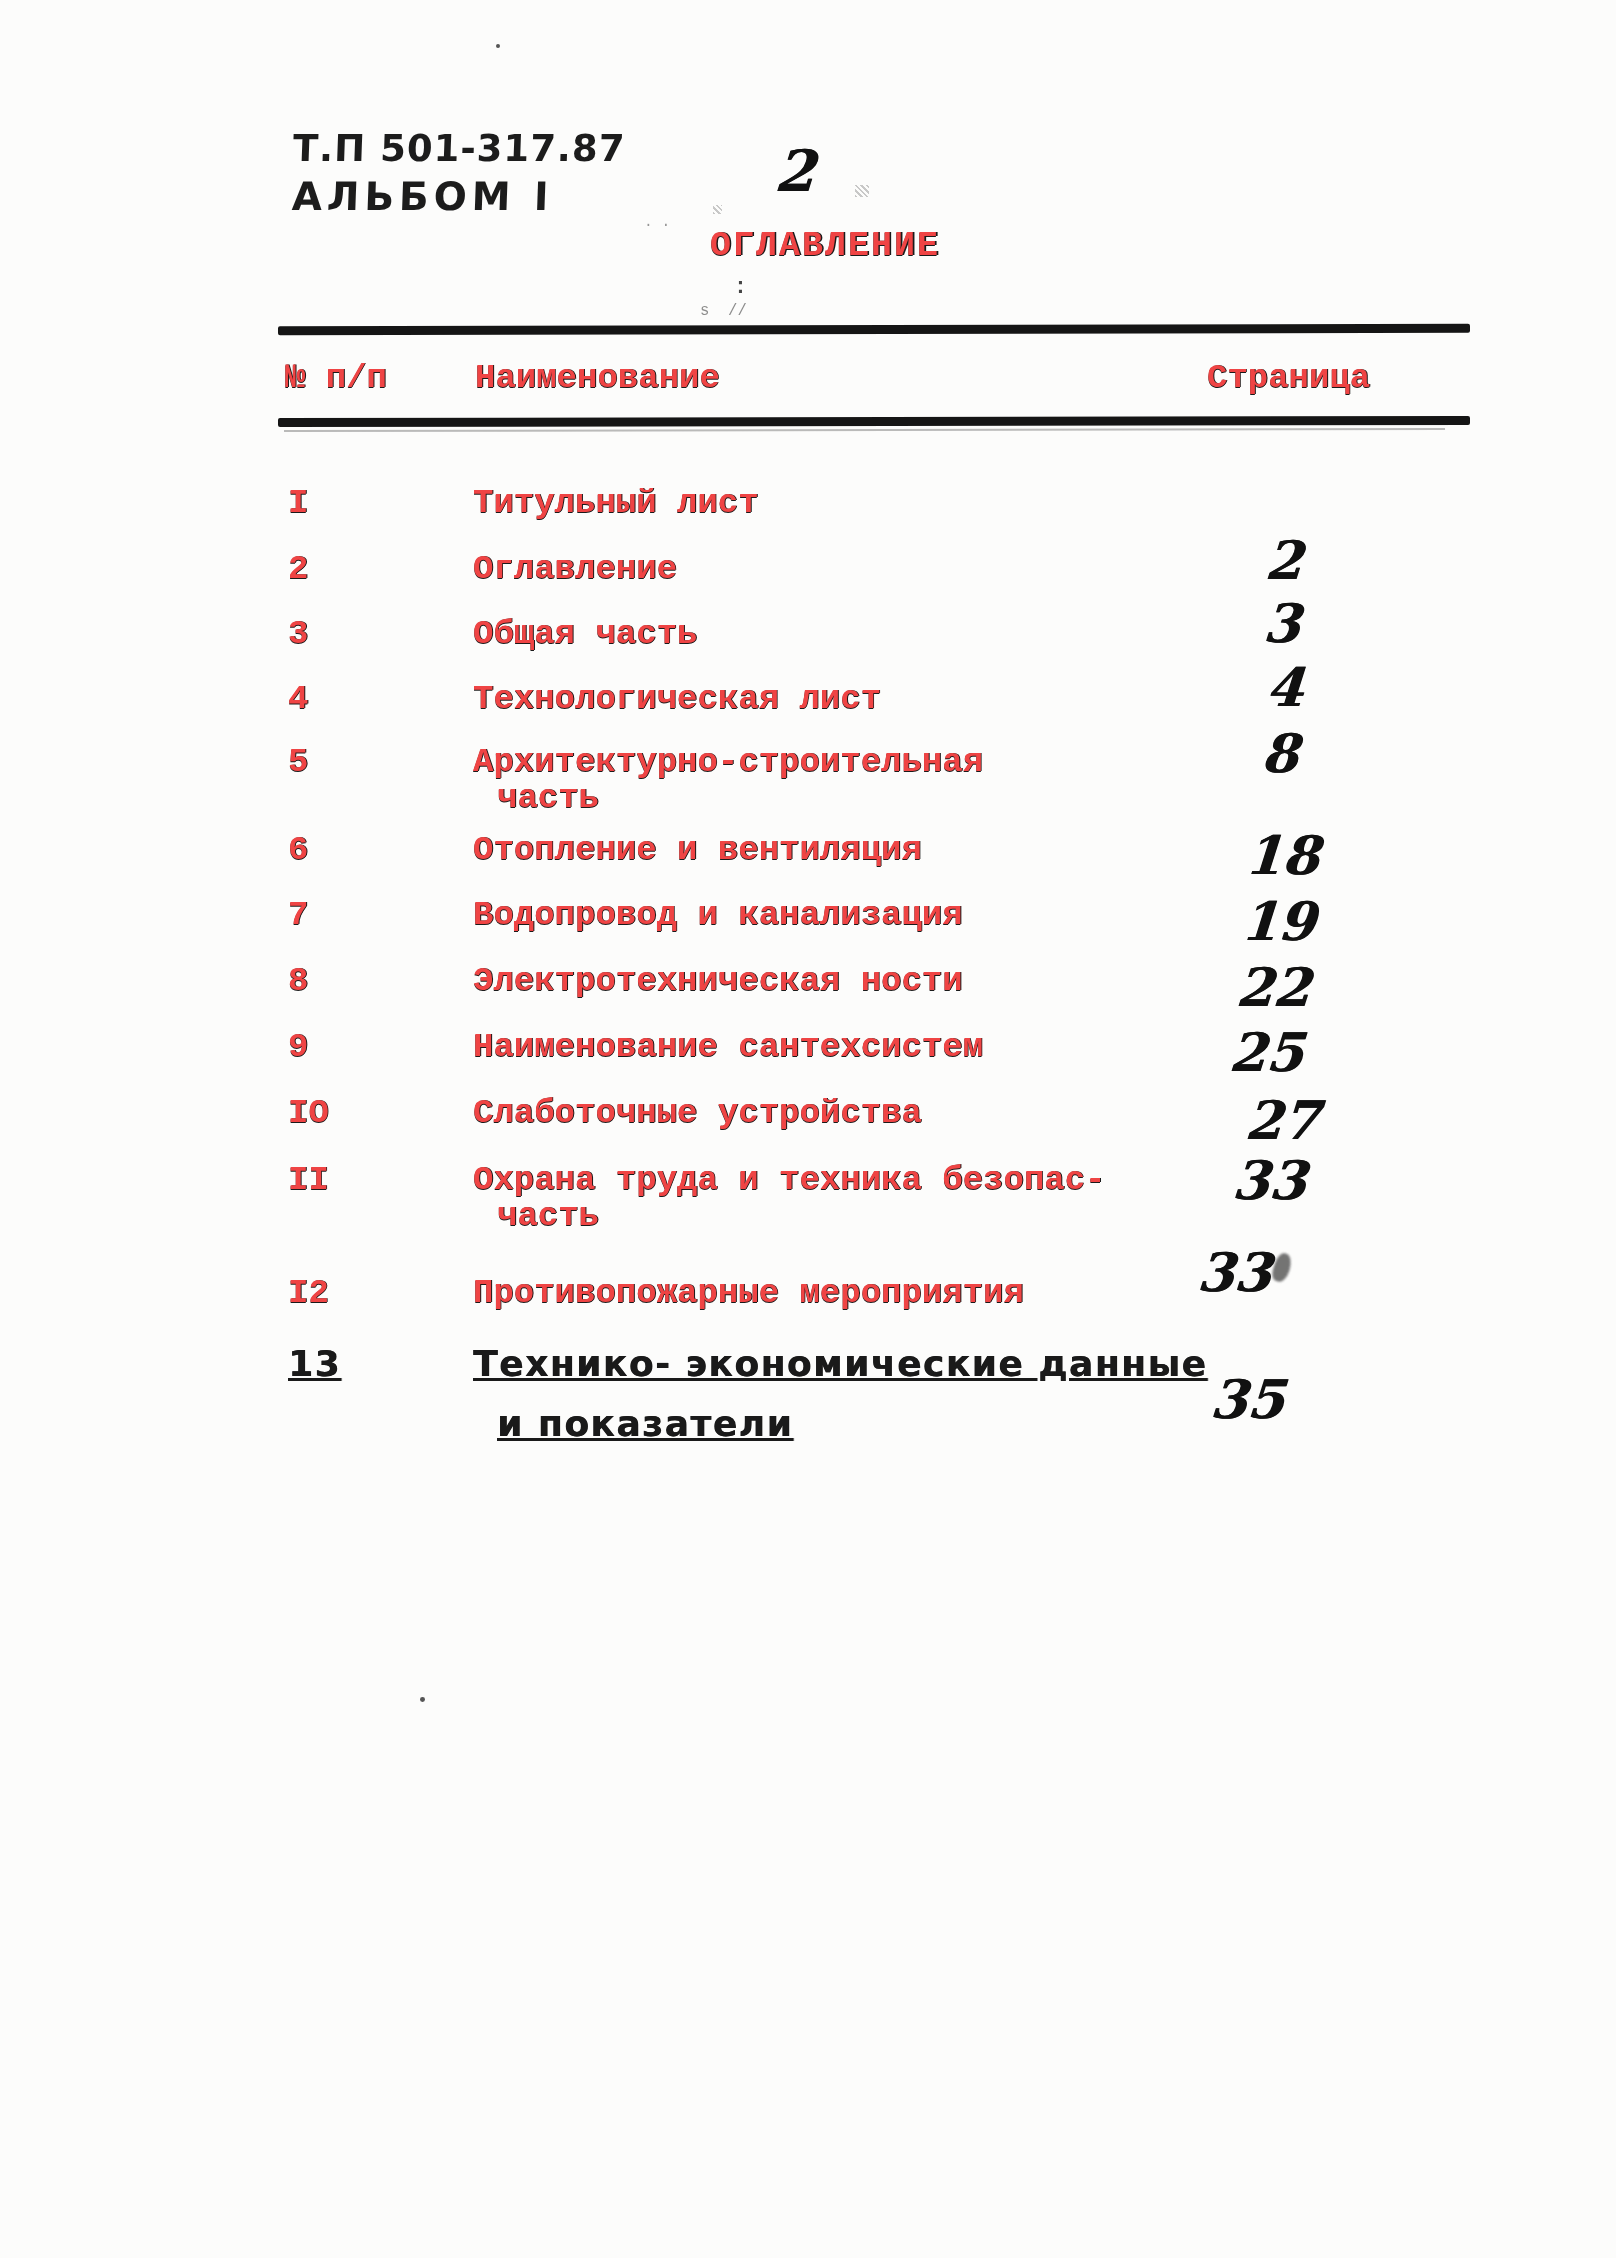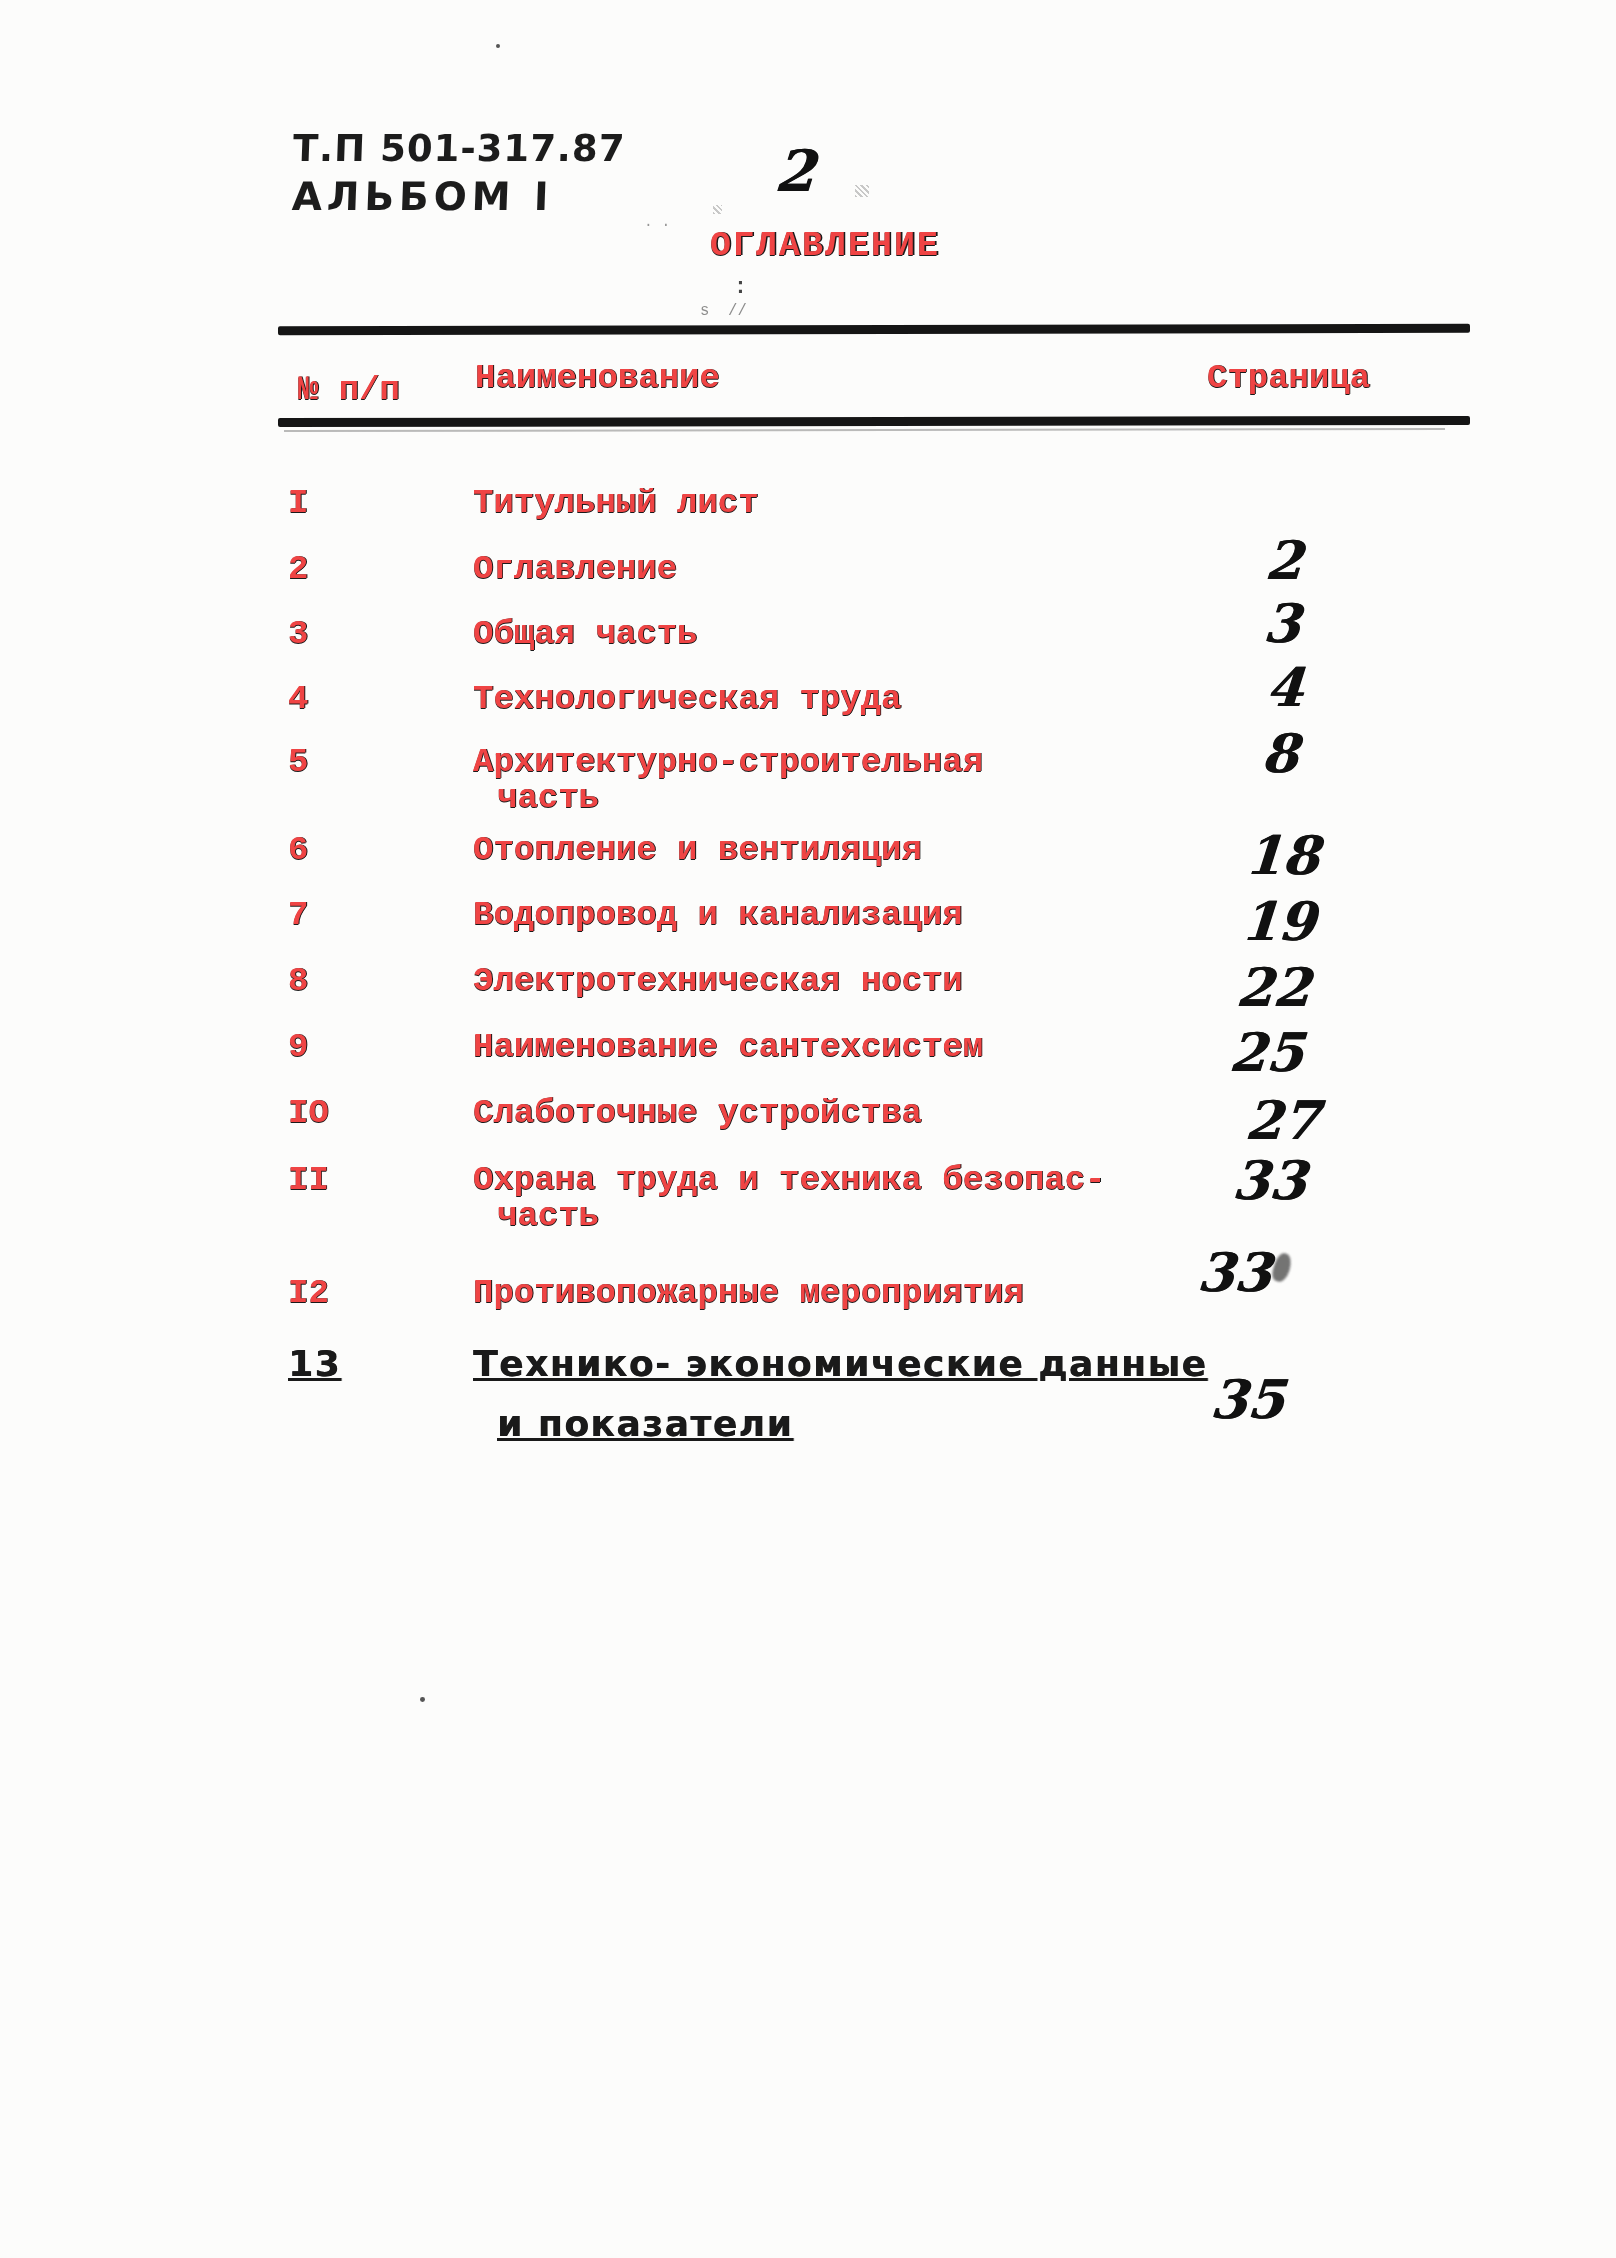--- a/index.html
+++ b/index.html
@@ -51,21 +51,21 @@
     background:#151515;border-radius:2px;
   }
   .rule-top{top:325px;transform:rotate(-0.12deg);}
   .rule-hdr{top:417px;transform:rotate(-0.1deg);}
   .rule-hdr::after{
     content:"";position:absolute;left:5.9px;top:11.7px;width:1161px;height:2px;
     background:#777;opacity:.5;
   }
 
   .col-head{font-size:34px;top:359px;}
-  .ch-num{left:298px;margin-top:12px;}
+  .ch-num{left:285px;}
   .ch-name{left:475px;}
   .ch-page{left:1207px;}
 
   .toc-row{position:absolute;left:0;width:1617px;font-size:34px;line-height:36px;}
   .toc-row .num{position:absolute;left:288px;}
   .toc-row .name{position:absolute;left:473px;}
   .toc-row .name2{position:absolute;left:497px;top:36px;}
   
   .row-alt{font-family:"DejaVu Sans","Liberation Sans",sans-serif;font-size:36px;}
   .row-alt .num,.row-alt .name,.row-alt .name2{
@@ -112,21 +112,21 @@
   <div class="toc-row" style="top:551px">
     <span class="tw num">2</span>
     <span class="tw name">Оглавление</span>
   </div>
   <div class="toc-row" style="top:616px">
     <span class="tw num">3</span>
     <span class="tw name">Общая часть</span>
   </div>
   <div class="toc-row" style="top:681px">
     <span class="tw num">4</span>
-    <span class="tw name">Технологическая труда</span>
+    <span class="tw name">Технологическая лист</span>
   </div>
   <div class="toc-row" style="top:744px">
     <span class="tw num">5</span>
     <span class="tw name">Архитектурно-строительная</span>
     <span class="tw name2">часть</span>
   </div>
   <div class="toc-row" style="top:832px">
     <span class="tw num">6</span>
     <span class="tw name">Отопление и вентиляция</span>
   </div>

